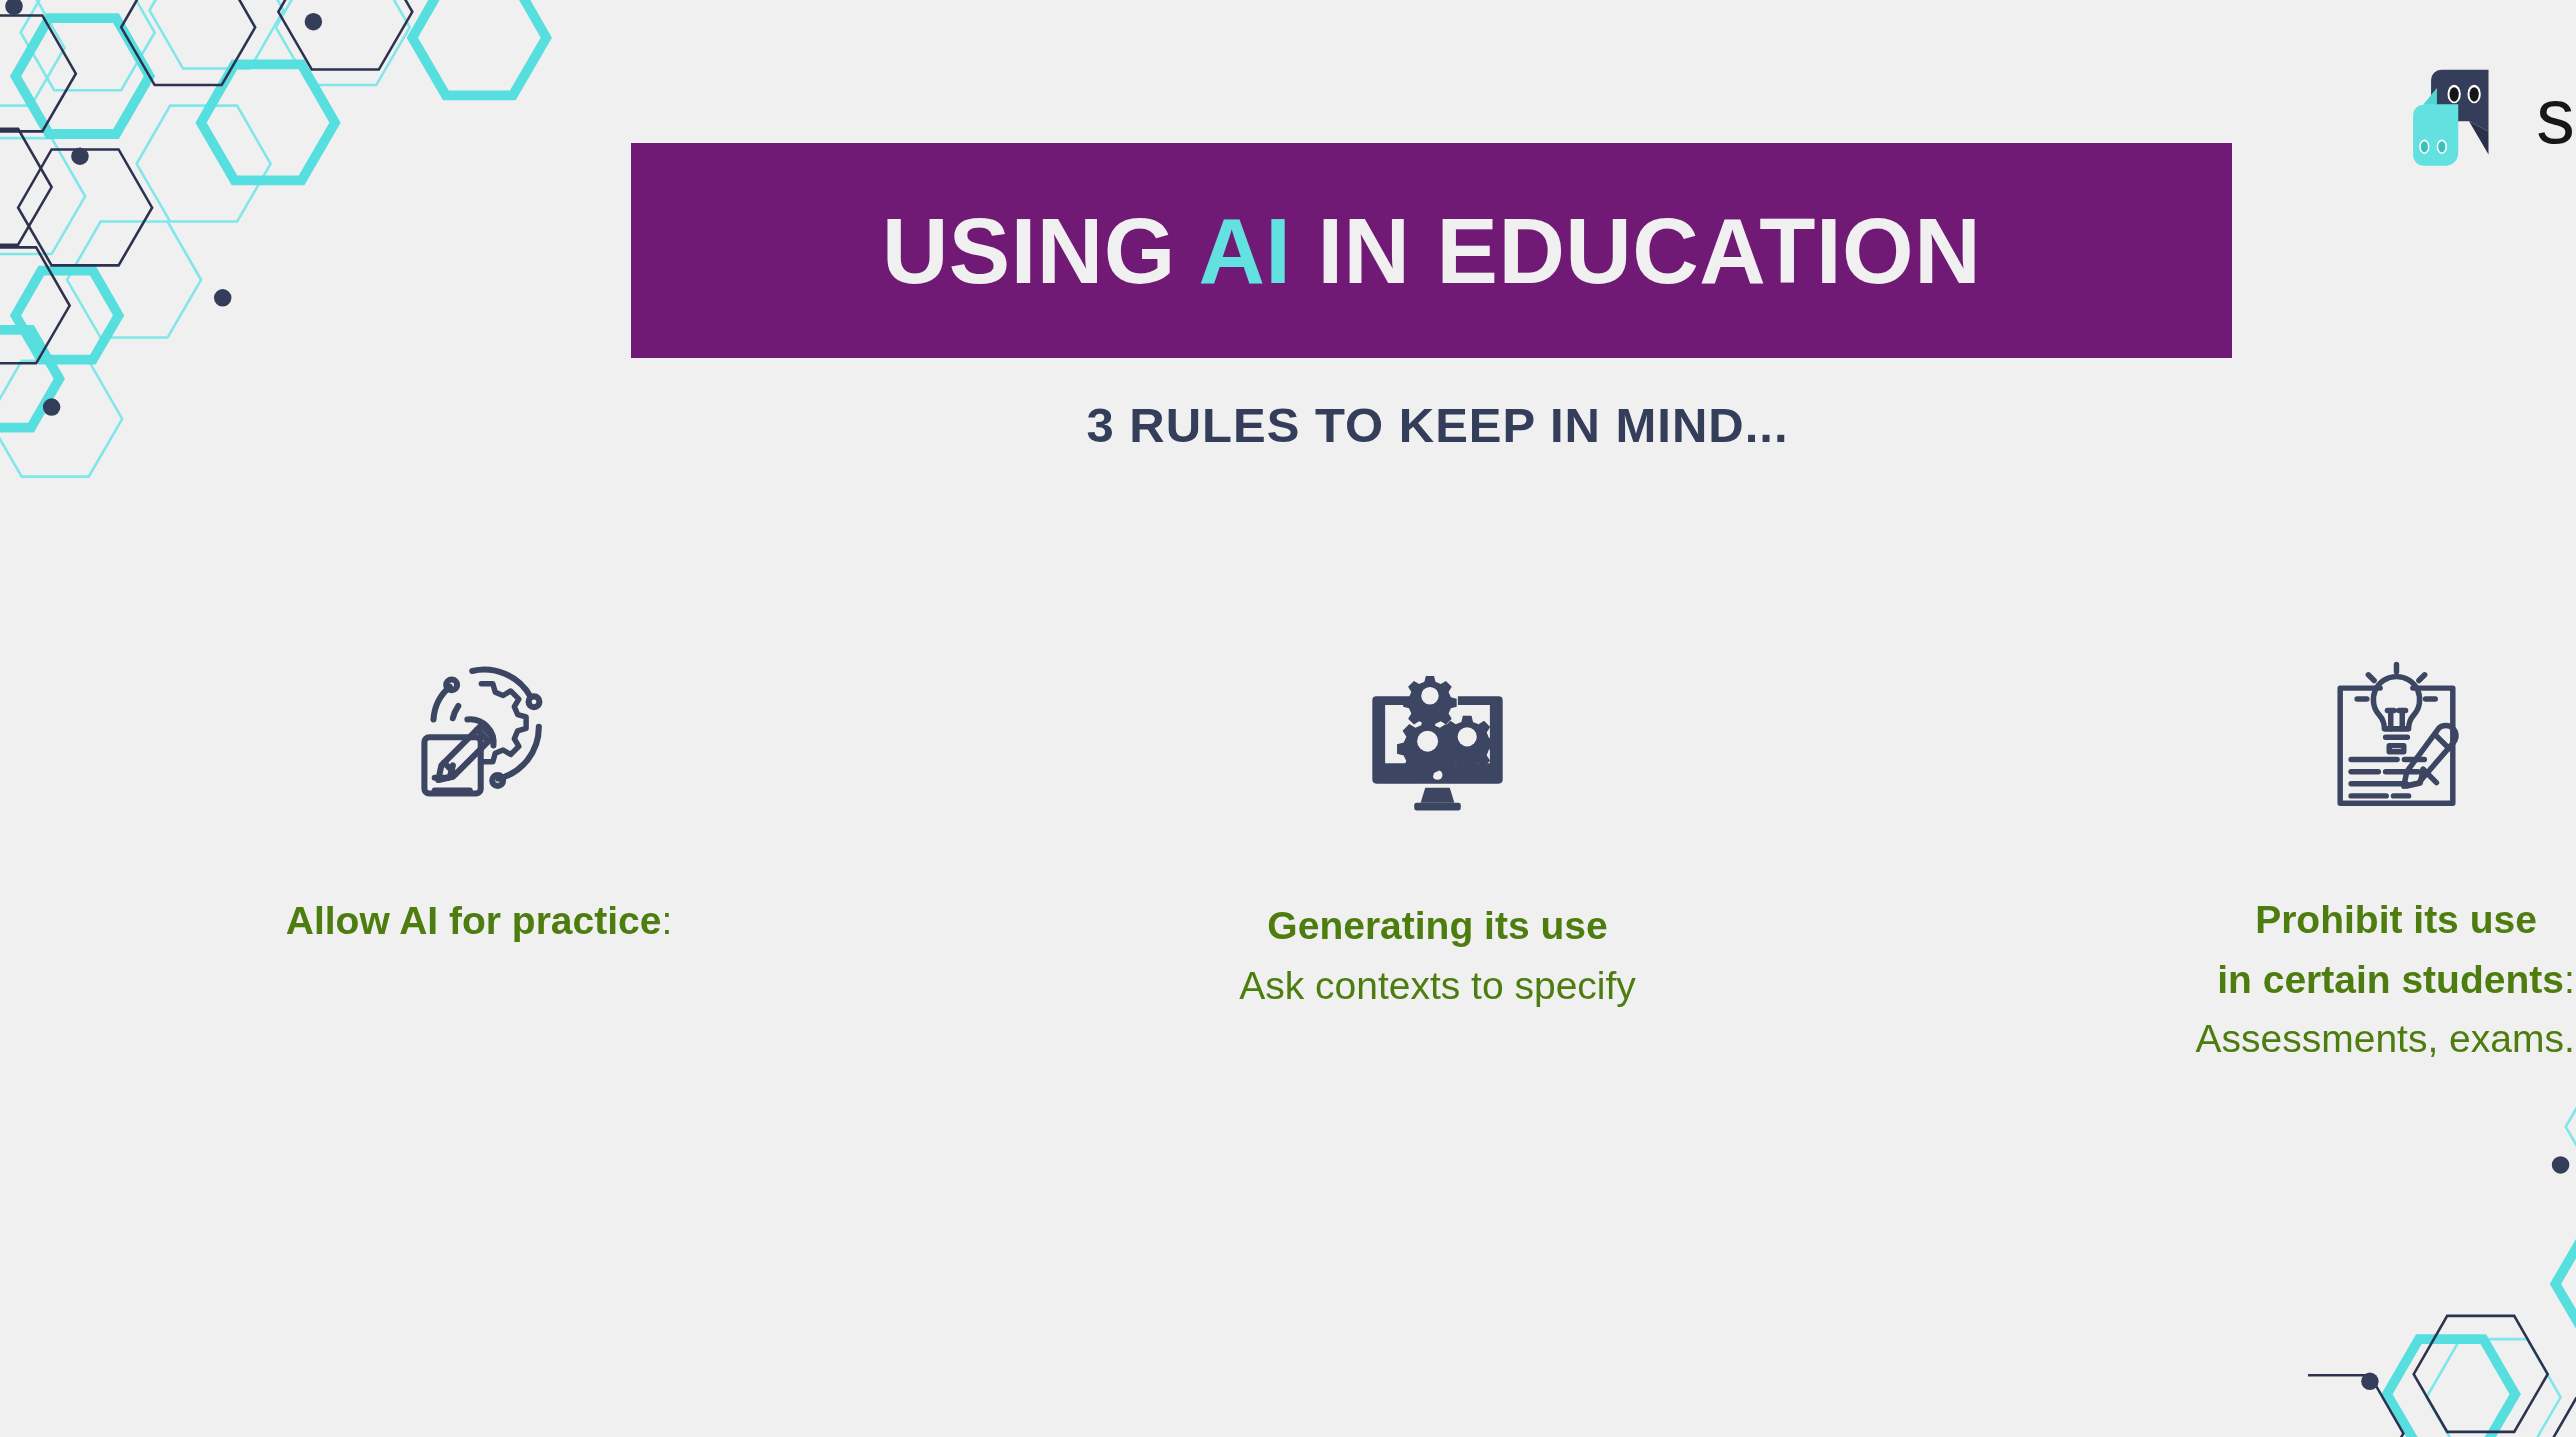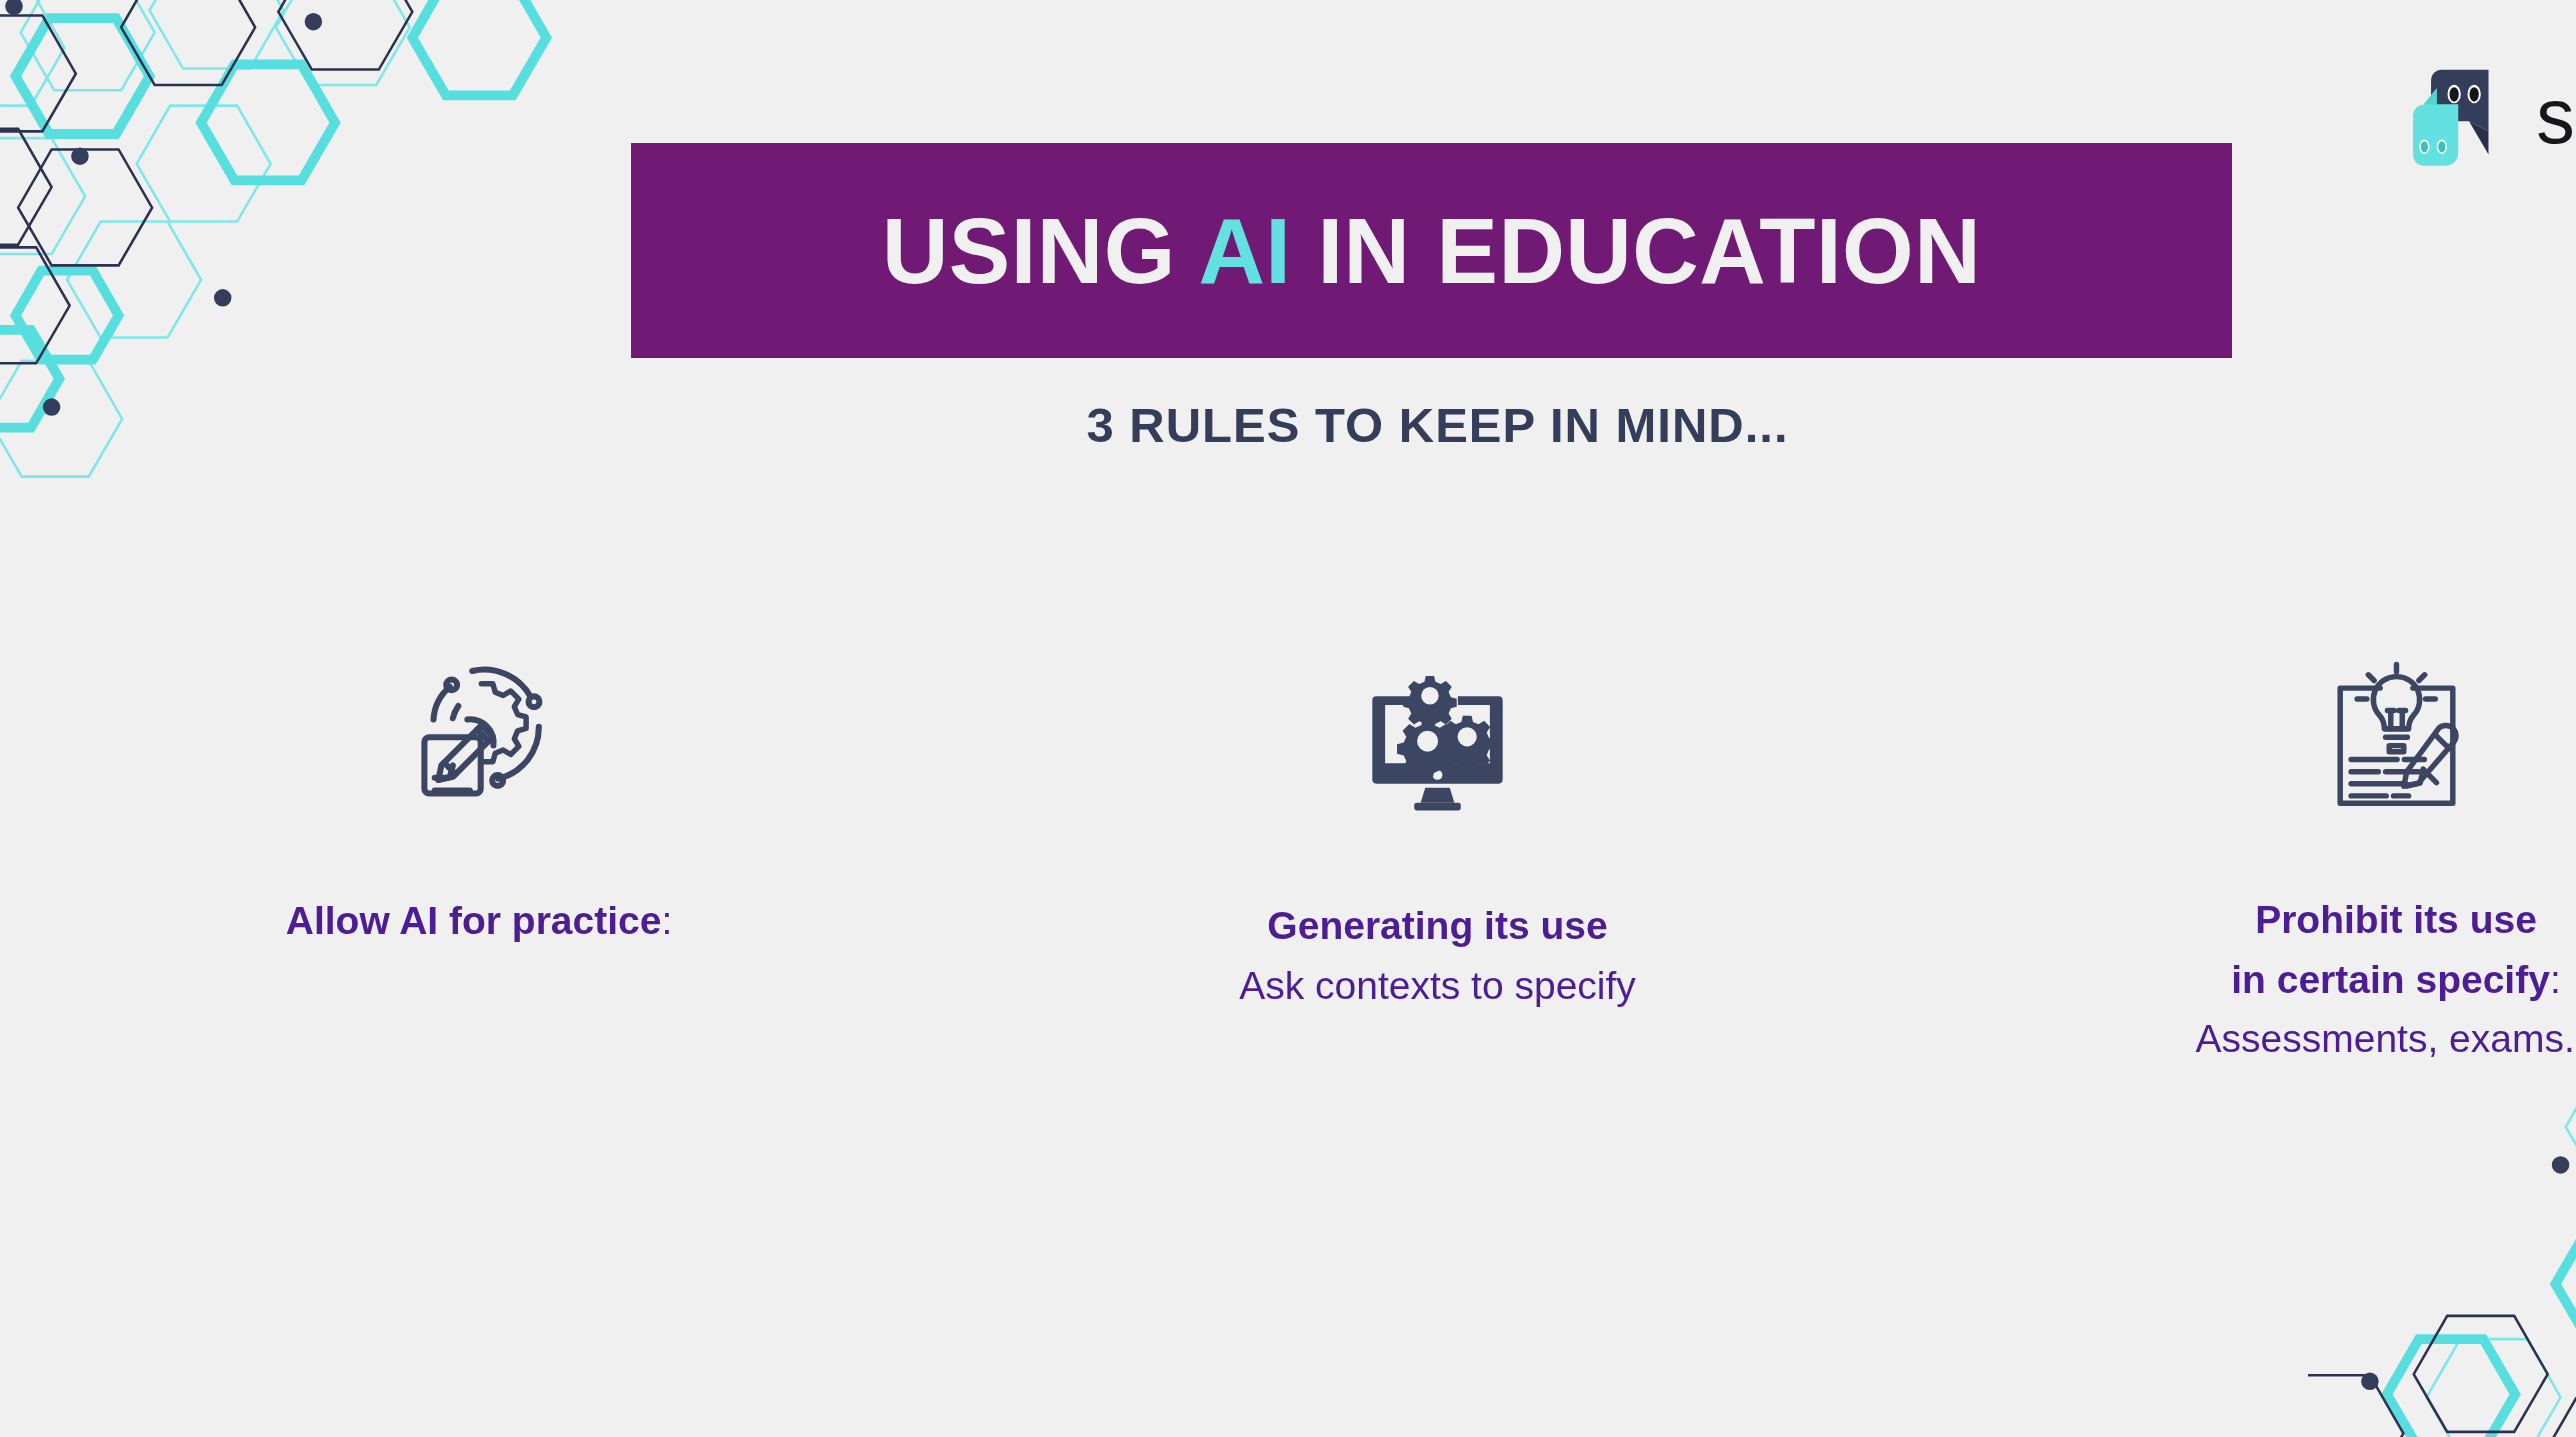--- a/index.html
+++ b/index.html
@@ -91,21 +91,21 @@
     align-items: center;
     justify-content: center;
   }
   .col-icon svg {
     display: block;
   }
   .col-text {
     text-align: center;
     font-size: 39px;
     line-height: 1.53;
-    color: #4c1d95;
+    color: #4d7c0f;
     font-family: "Liberation Sans", sans-serif;
     font-weight: 400;
   }
   .col-text .lead {
     font-weight: 700;
   }
   .col-line {
     display: block;
     white-space: nowrap;
   }
@@ -366,19 +366,19 @@
         <line x1="246" y1="472" x2="296" y2="472"></line>
 
         <path d="M396 248 a34 34 0 0 1 48 48 l-116 134 -48 10 10-48 z"></path>
         <path d="M386 272 l44 44"></path>
         <path d="M344 384 l44 44"></path>
         <path d="M290 440 l44 -10 10 -44"></path>
       </svg>
     </div>
     <div class="col-text">
       <span class="col-line lead">Prohibit its use</span>
-      <span class="col-line"><span class="lead">in certain specify</span><span>:</span></span>
+      <span class="col-line"><span class="lead">in certain students</span><span>:</span></span>
       <span class="col-line">Assessments, exams...</span>
     </div>
   </div>
 
 </div>
 
 
 </body></html>

